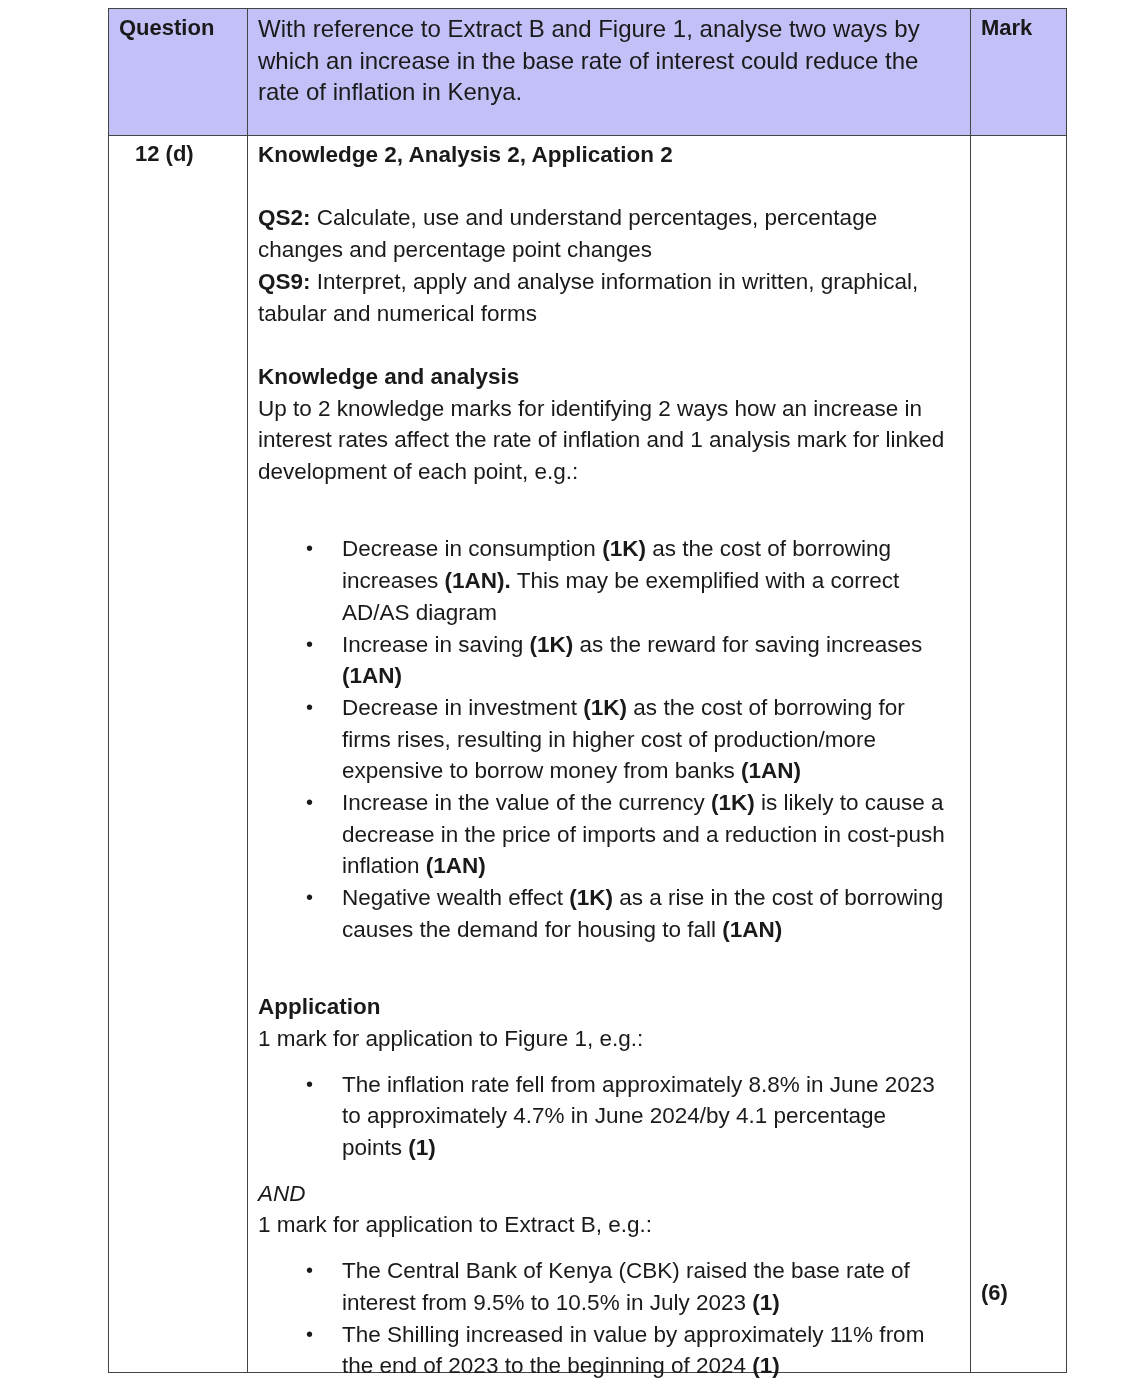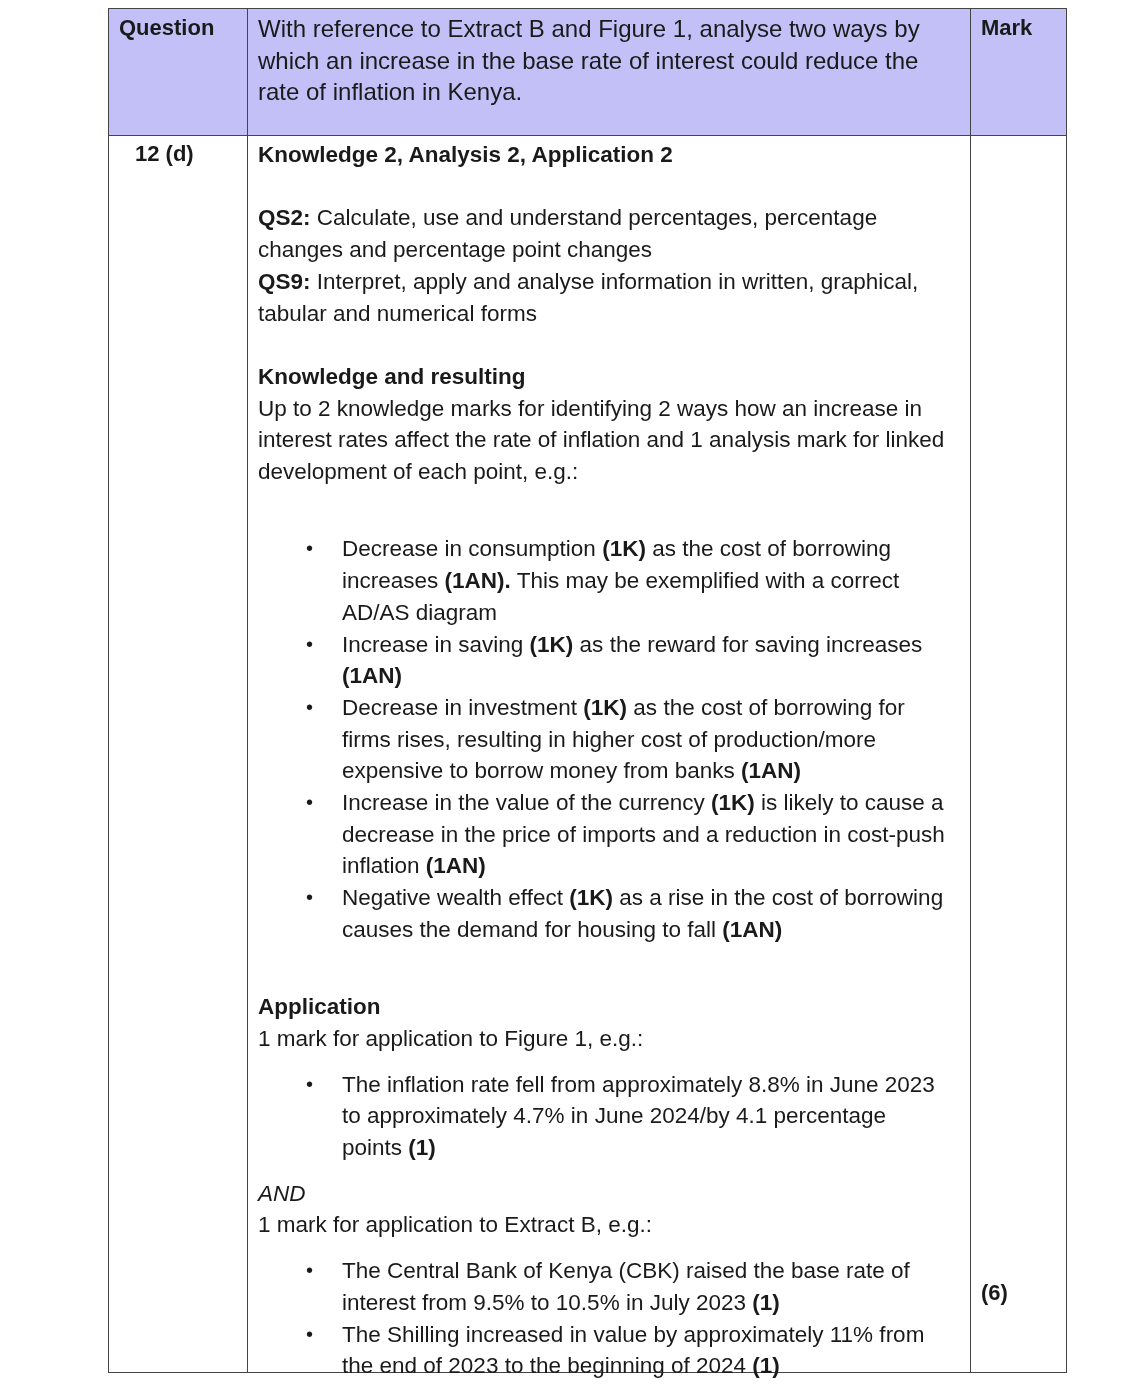--- a/index.html
+++ b/index.html
@@ -35,21 +35,21 @@
   <div class="hmark">Mark</div>
 
   <div class="qnum">12 (d)</div>
 
   <div class="body">
     <p class="b">Knowledge 2, Analysis 2, Application 2</p>
     <div class="gap"></div>
     <p><span class="b">QS2:</span><span> Calculate, use and understand percentages, percentage changes and percentage point changes</span></p>
     <p><span class="b">QS9:</span><span> Interpret, apply and analyse information in written, graphical, tabular and numerical forms</span></p>
     <div class="gap"></div>
-    <p class="b">Knowledge and resulting</p>
+    <p class="b">Knowledge and analysis</p>
     <p>Up to 2 knowledge marks for identifying 2 ways how an increase in interest rates affect the rate of inflation and 1 analysis mark for linked development of each point, e.g.:</p>
     <div class="gap"></div>
     <ul>
       <li><span>Decrease in consumption </span><span class="b">(1K)</span><span> as the cost of borrowing increases </span><span class="b">(1AN).</span><span>  This may be exemplified with a correct AD/AS diagram</span></li>
       <li><span>Increase in saving </span><span class="b">(1K)</span><span> as the reward for saving increases </span><span class="b">(1AN)</span></li>
       <li><span>Decrease in investment </span><span class="b">(1K)</span><span> as the cost of borrowing for firms rises, resulting in higher cost of production/more expensive to borrow money from banks </span><span class="b">(1AN)</span></li>
       <li><span>Increase in the value of the currency </span><span class="b">(1K)</span><span> is likely to cause a decrease in the price of imports and a reduction in cost-push inflation </span><span class="b">(1AN)</span></li>
       <li><span>Negative wealth effect </span><span class="b">(1K)</span><span> as a rise in the cost of borrowing causes the demand for housing to fall </span><span class="b">(1AN)</span></li>
     </ul>
     <div class="gap"></div>

